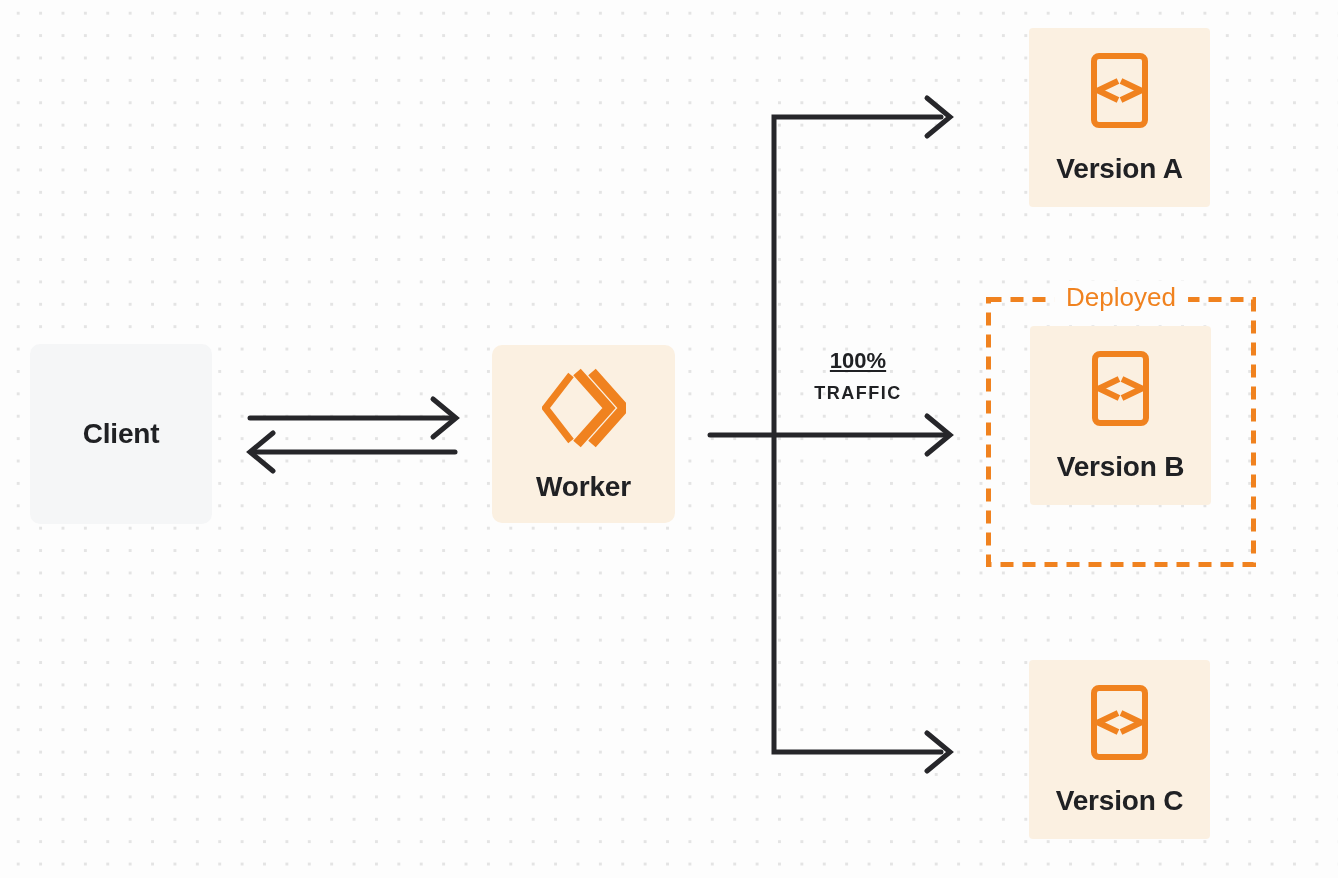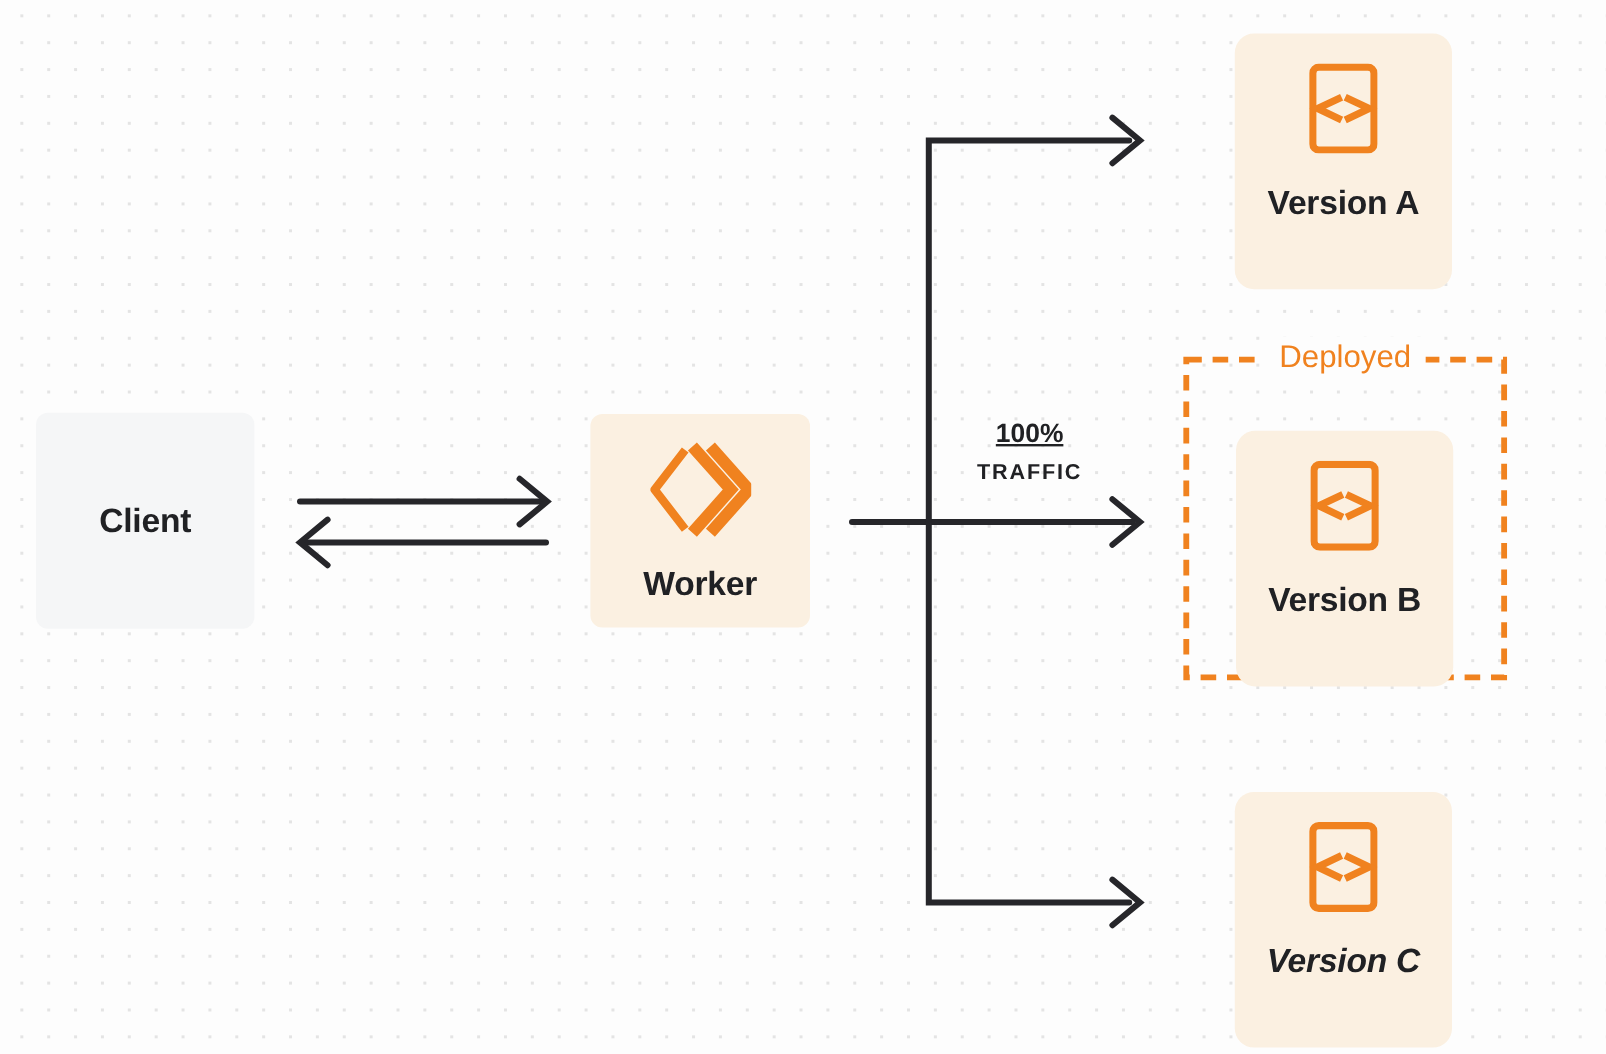--- a/index.html
+++ b/index.html
@@ -42,28 +42,28 @@
     left:30px;top:344px;width:182px;height:180px;
     background:var(--client-bg);border-radius:10px;
   }
   .worker-node{
     left:492px;top:345px;width:183px;height:178px;
     background:var(--peach);border-radius:10px;
     justify-content:flex-start;padding-top:23px;
   }
   .worker-node .node-label{margin-top:25px;}
   .version-node{
-    width:181px;height:213px;
-    background:var(--peach);border-radius:16px;
+    width:181px;height:179px;
+    background:var(--peach);border-radius:4px;
     justify-content:flex-start;padding-top:25px;
   }
   .version-node .node-label{margin-top:27px;}
   .version-a{left:1029px;top:28px;}
-  .version-b{left:1030px;top:359px;}
-  .version-c{left:1029px;top:660px;font-style:italic;}
+  .version-b{left:1030px;top:326px;}
+  .version-c{left:1029px;top:660px;}
   .deployed-region{
     position:absolute;left:986px;top:297px;width:270px;height:270px;
   }
   .deployed-region > svg{position:absolute;left:0;top:0;}
   .deployed-label{
     position:absolute;left:50%;top:0;
     transform:translate(-50%,-50%);
     font-size:26px;font-weight:400;color:var(--orange);
     background:var(--background);
     padding:2px 12px;white-space:nowrap;line-height:1.1;

